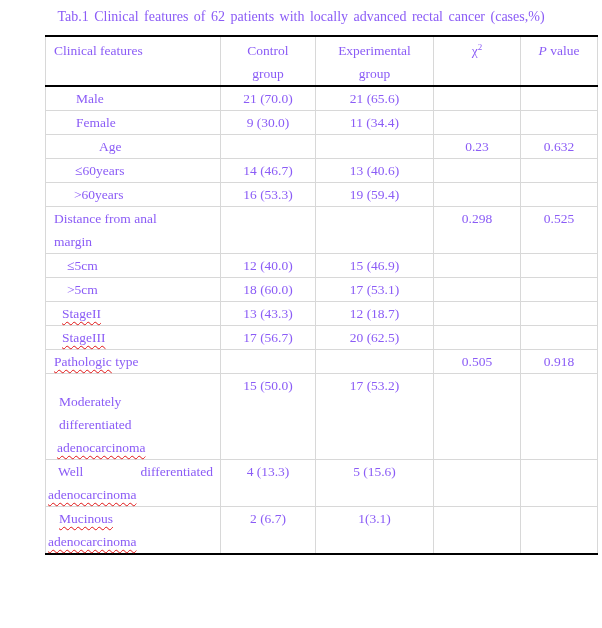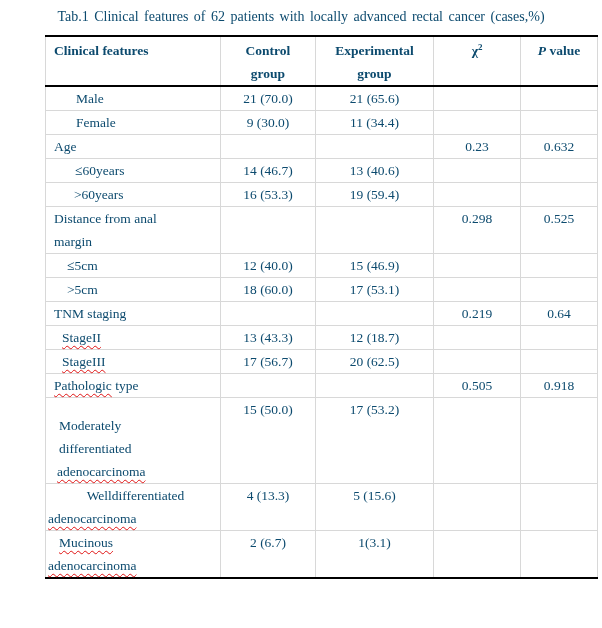--- a/index.html
+++ b/index.html
@@ -3,21 +3,21 @@
 <meta charset="utf-8">
 <style>
   * { box-sizing: border-box; }
   html, body { margin: 0; padding: 0; }
   .page {
     position: relative;
     width: 602px;
     height: 628px;
     background: #ffffff;
     font-family: "Liberation Serif", "DejaVu Serif", serif;
-    color: #0c4a6e;
+    color: #8b5cf6;
     overflow: hidden;
   }
   .caption {
     text-align: center;
     padding-top: 9px;
     font-size: 14px;
     word-spacing: 2px;
     white-space: nowrap;
   }
   table.clinical {
@@ -33,32 +33,32 @@
   col.c2 { width: 95px; }
   col.c3 { width: 118px; }
   col.c4 { width: 87px; }
   col.c5 { width: 77px; }
   th, td {
     border: 1px solid #d8d8d8;
     padding: 0;
     vertical-align: top;
     font-weight: normal;
   }
-  thead th { border-bottom: 2px solid #000; font-weight: bold; }
+  thead th { border-bottom: 2px solid #000; }
   thead th .hline { line-height: 23px; text-align: center; }
   thead th.features { text-align: left; }
   thead th.features .hline { text-align: left; padding-left: 8px; }
   thead { height: 50px; }
   thead th { padding-top: 2px; }
   sup.chi-sup { font-size: 9px; vertical-align: super; line-height: 0; }
   .p-italic { font-style: italic; }
   td.label .line { line-height: 23px; white-space: nowrap; }
   td.label .line.justify {
     display: flex;
-    justify-content: center;
+    justify-content: space-between;
     padding-right: 7px;
     white-space: normal;
   }
   td.val { text-align: center; line-height: 23px; }
   .sq {
     text-decoration-line: underline;
     text-decoration-style: wavy;
     text-decoration-color: #e01414;
     text-decoration-thickness: 1px;
     text-underline-offset: 3px;
@@ -113,21 +113,21 @@
           <td class="label">
             <div class="line" style="padding-left: 30px;"><span>Female</span></div>
           </td>
           <td class="val">9 (30.0)</td>
           <td class="val">11 (34.4)</td>
           <td class="val"></td>
           <td class="val"></td>
         </tr>
         <tr>
           <td class="label">
-            <div class="line" style="padding-left: 8px;"><span>Age</span></div>
+            <div class="line" style="padding-left: 8px; margin-left: 45px;"><span>Age</span></div>
           </td>
           <td class="val"></td>
           <td class="val"></td>
           <td class="val">0.23</td>
           <td class="val">0.632</td>
         </tr>
         <tr>
           <td class="label">
             <div class="line" style="padding-left: 29px;"><span>≤60years</span></div>
           </td>
@@ -165,29 +165,20 @@
           <td class="val"></td>
         </tr>
         <tr>
           <td class="label">
             <div class="line" style="padding-left: 21px;"><span>&gt;5cm</span></div>
           </td>
           <td class="val">18 (60.0)</td>
           <td class="val">17 (53.1)</td>
           <td class="val"></td>
           <td class="val"></td>
-        </tr>
-        <tr>
-          <td class="label">
-            <div class="line" style="padding-left: 8px;"><span>TNM staging</span></div>
-          </td>
-          <td class="val"></td>
-          <td class="val"></td>
-          <td class="val">0.219</td>
-          <td class="val">0.64</td>
         </tr>
         <tr>
           <td class="label">
             <div class="line" style="padding-left: 16px;"><span class="sq">StageII</span></div>
           </td>
           <td class="val">13 (43.3)</td>
           <td class="val">12 (18.7)</td>
           <td class="val"></td>
           <td class="val"></td>
         </tr>

